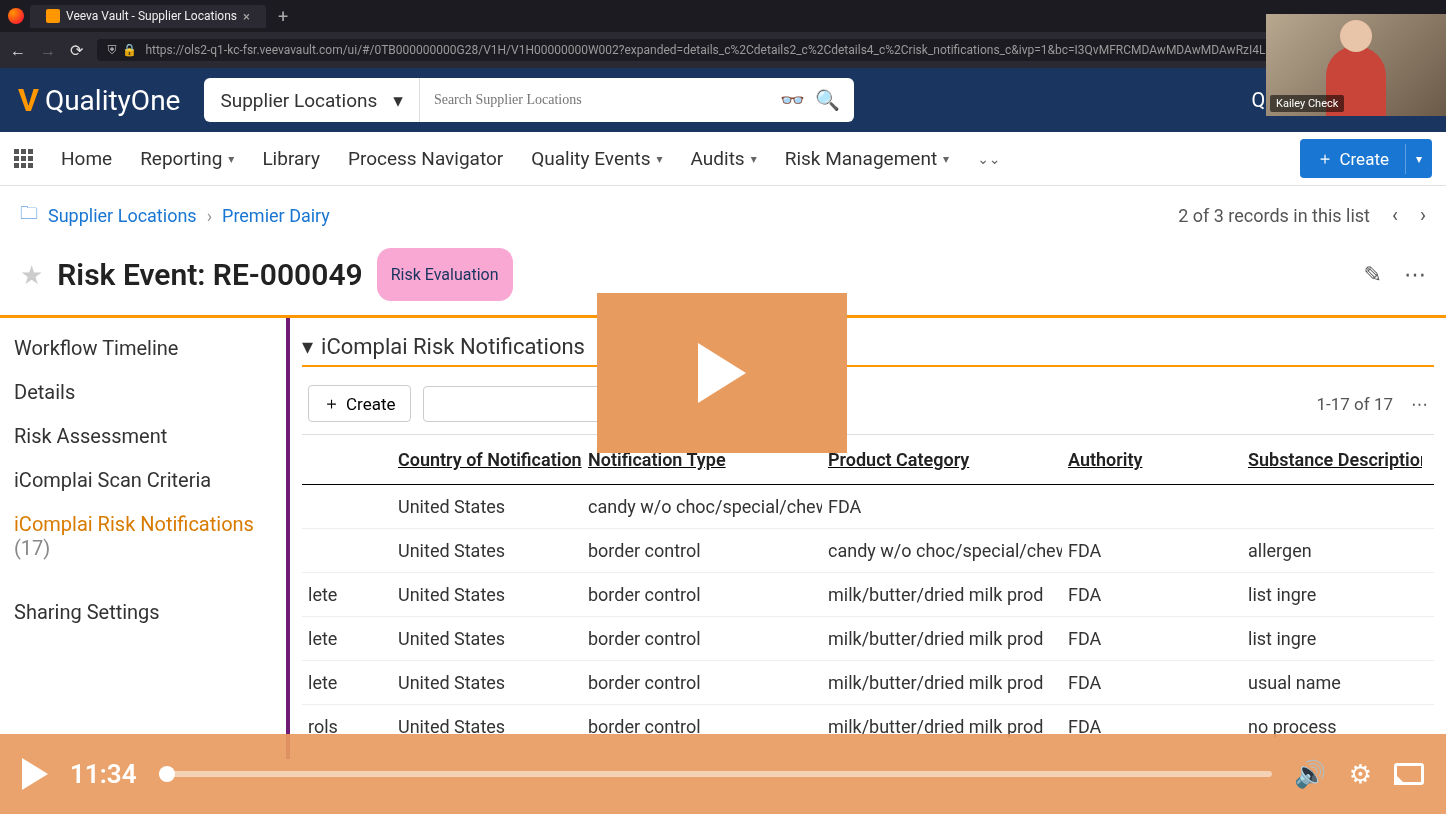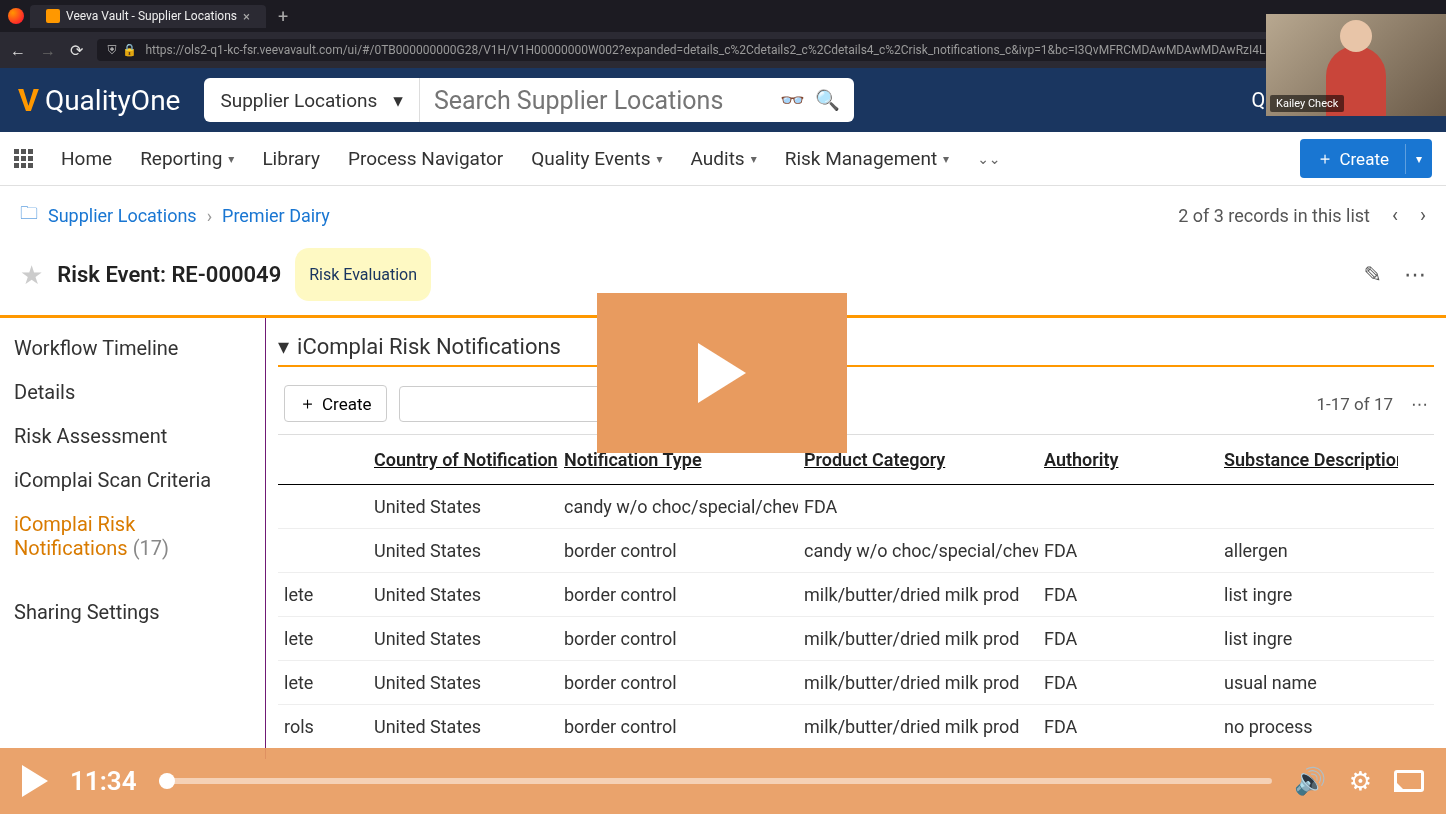--- a/index.html
+++ b/index.html
@@ -20,21 +20,21 @@
 .url-box .lockrow { display: flex; gap: 6px; color: #bbb; }
 .zoom-badge { background: #4a4a4f; color: #eee; font-size: 11px; padding: 1px 6px; border-radius: 3px; }
 
 
 .app-header { background: #1a3660; height: 64px; display: flex; align-items: center; padding: 0 18px; gap: 24px; color: #fff; }
 .logo { display: flex; align-items: center; gap: 6px; font-size: 28px; font-weight: 400; }
 .logo .v { color: #ff9800; font-weight: 700; font-size: 32px; }
 .search-wrap { display: flex; flex: 0 0 650px; }
 .select-box { background: #fff; color: #333; display: flex; align-items: center; padding: 0 16px; height: 44px; border-radius: 6px 0 0 6px; font-size: 19px; gap: 16px; border-right: 1px solid #ddd; }
 .search-box { flex: 1; background: #fff; display: flex; align-items: center; padding: 0 14px; height: 44px; border-radius: 0 6px 6px 0; gap: 10px; }
-.search-box input { flex: 1; border: none; outline: none; font-size: 25px; color: #c2410c; }
+.search-box input { flex: 1; border: none; outline: none; font-size: 14px; color: #c2410c; font-family: Liberation Serif, serif; }
 .search-box .binoc { font-size: 20px; }
 .search-box .mag { color: #ff9800; font-size: 20px; }
 .spacer { flex: 1; }
 .tenant { font-size: 20px; display: flex; align-items: center; gap: 8px; }
 .cart-wrap { position: relative; margin-left: 8px; }
 .cart-badge { position: absolute; top: -6px; right: -6px; background: #ff9800; color: #fff; border-radius: 50%; font-size: 11px; width: 18px; height: 18px; display: flex; align-items: center; justify-content: center; }
 
 
 .nav-menu { background: #fff; height: 54px; display: flex; align-items: center; padding: 0 14px; gap: 28px; border-bottom: 1px solid #e0e0e0; font-size: 19px; color: #333; }
 .grid-icon { display: grid; grid-template-columns: repeat(3, 5px); gap: 2px; }
@@ -48,28 +48,28 @@
 
 .crumb-row { display: flex; align-items: center; padding: 14px 20px; gap: 10px; font-size: 18px; }
 .crumb-row .folder { color: #1976d2; }
 .crumb-row a { color: #1976d2; text-decoration: none; }
 .crumb-row .sep { color: #999; }
 .crumb-row .rec-nav { margin-left: auto; display: flex; align-items: center; gap: 22px; color: #555; }
 
 
 .title-row { display: flex; align-items: center; padding: 4px 20px 14px; gap: 14px; }
 .title-row .star { color: #ccc; font-size: 26px; }
-.title-row h1 { font-size: 22px; font-weight: 600; color: #222; }
-.status-pill { background: #fef9c3; color: #1a3660; padding: 17px 14px; border-radius: 14px; font-size: 16px; }
+.title-row h1 { font-size: 30px; font-weight: 600; color: #222; }
+.status-pill { background: #f9a8d4; color: #1a3660; padding: 17px 14px; border-radius: 14px; font-size: 16px; }
 .title-row .actions { margin-left: auto; display: flex; gap: 22px; color: #555; font-size: 22px; }
 .orange-bar { height: 3px; background: #ff9800; }
 
 
 .body-row { display: flex; height: calc(814px - 32px - 36px - 64px - 54px - 58px - 60px - 3px - 66px); }
-.sidebar { width: 266px; border-right: 1px solid #701a75; padding-top: 8px; }
+.sidebar { width: 290px; border-right: 4px solid #701a75; padding-top: 8px; }
 .sidebar .sitem { padding: 10px 14px; font-size: 20px; color: #333; cursor: pointer; }
 .sidebar .sitem.active { color: #d97b00; }
 .sidebar .sitem .count { color: #888; }
 
 .main { flex: 1; padding: 10px 12px 0 12px; overflow: hidden; }
 .section-head { display: flex; align-items: center; gap: 8px; padding: 6px 0; font-size: 22px; color: #333; border-bottom: 2px solid #ff9800; margin-bottom: 12px; }
 .toolbar { display: flex; align-items: center; gap: 12px; padding: 6px 6px; }
 .tb-create { border: 1px solid #ccc; border-radius: 4px; padding: 6px 14px; display: flex; gap: 6px; align-items: center; font-size: 17px; background: #fff; cursor: pointer; }
 .tb-search { border: 1px solid #ccc; border-radius: 4px; width: 250px; height: 36px; display: flex; align-items: center; justify-content: flex-end; padding: 0 10px; color: #888; }
 .show-tab { color: #777; font-size: 17px; }
@@ -84,21 +84,21 @@
 
 
 .play-overlay { position: absolute; left: 597px; top: 293px; width: 250px; height: 160px; background: #e89b5f; display: flex; align-items: center; justify-content: center; cursor: pointer; }
 .play-overlay .tri { width: 0; height: 0; border-left: 48px solid #fff; border-top: 30px solid transparent; border-bottom: 30px solid transparent; }
 
 .webcam { position: absolute; right: 0; top: 14px; width: 180px; height: 102px; background: linear-gradient(135deg,#b8a890,#6a5a48); display:flex; align-items:flex-end; justify-content:center; overflow:hidden;}
 .webcam .person { width:60px; height:70px; background:#c9453a; border-radius:30px 30px 0 0; position:relative;}
 .webcam .person::before { content:''; position:absolute; top:-26px; left:14px; width:32px; height:32px; background:#e8c5a8; border-radius:50%; }
 .webcam .label { position:absolute; left:4px; bottom:4px; background:rgba(0,0,0,0.55); color:#fff; font-size:11px; padding:2px 6px; border-radius:2px;}
 
-.video-bar { position: absolute; left: 0; bottom: 0; width: 100%; height: 66px; background: rgba(232,155,95,0.92); display: flex; align-items: center; padding: 0 22px; gap: 22px; color: #fff; }
+.video-bar { position: absolute; left: 0; bottom: 0; width: 100%; height: 80px; background: rgba(232,155,95,0.92); display: flex; align-items: center; padding: 0 22px; gap: 22px; color: #fff; }
 .video-bar .play-tri { width: 0; height: 0; border-left: 26px solid #fff; border-top: 16px solid transparent; border-bottom: 16px solid transparent; cursor: pointer; }
 .video-bar .time { font-size: 26px; font-weight: 600; }
 .video-bar .track { flex: 1; height: 6px; background: rgba(255,255,255,0.5); border-radius: 3px; position: relative; }
 .video-bar .track .knob { position: absolute; left: 0; top: -5px; width: 16px; height: 16px; background: #fff; border-radius: 50%; }
 .video-bar .ctrl { font-size: 26px; cursor: pointer; }
 .cast-icon { width:30px; height:22px; border:3px solid #fff; border-radius:3px; position:relative;}
 .cast-icon::after { content:''; position:absolute; bottom:-3px; left:-3px; width:0; height:0; border-left:12px solid #fff; border-top:12px solid transparent;}
 
 svg { display: block; }
 </style>

